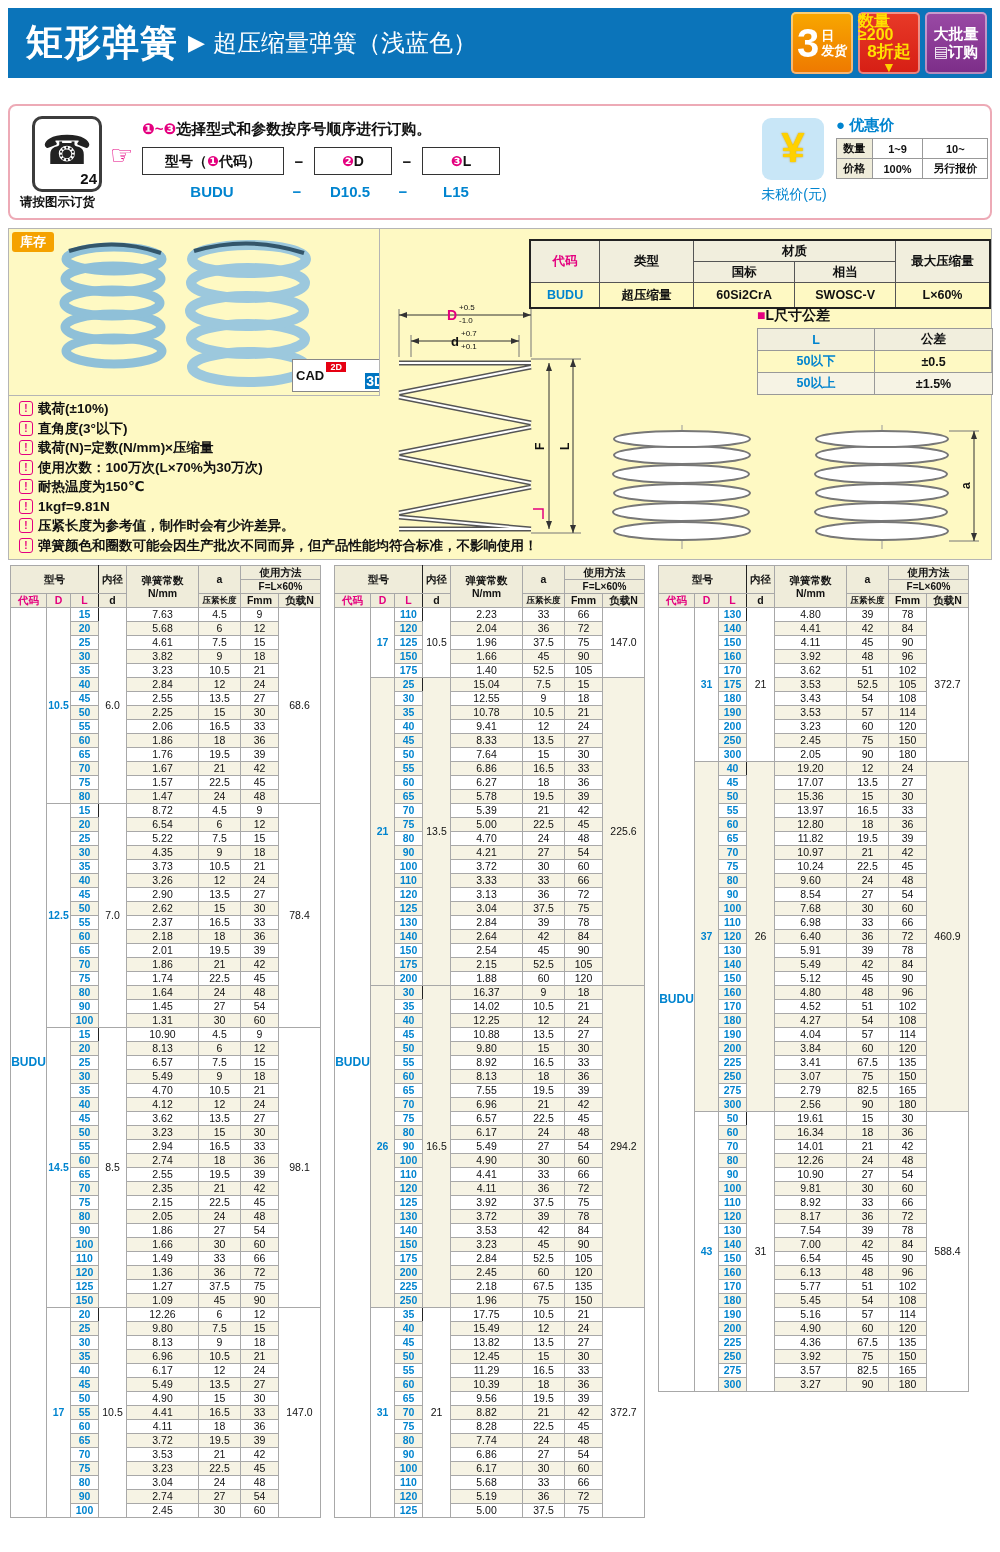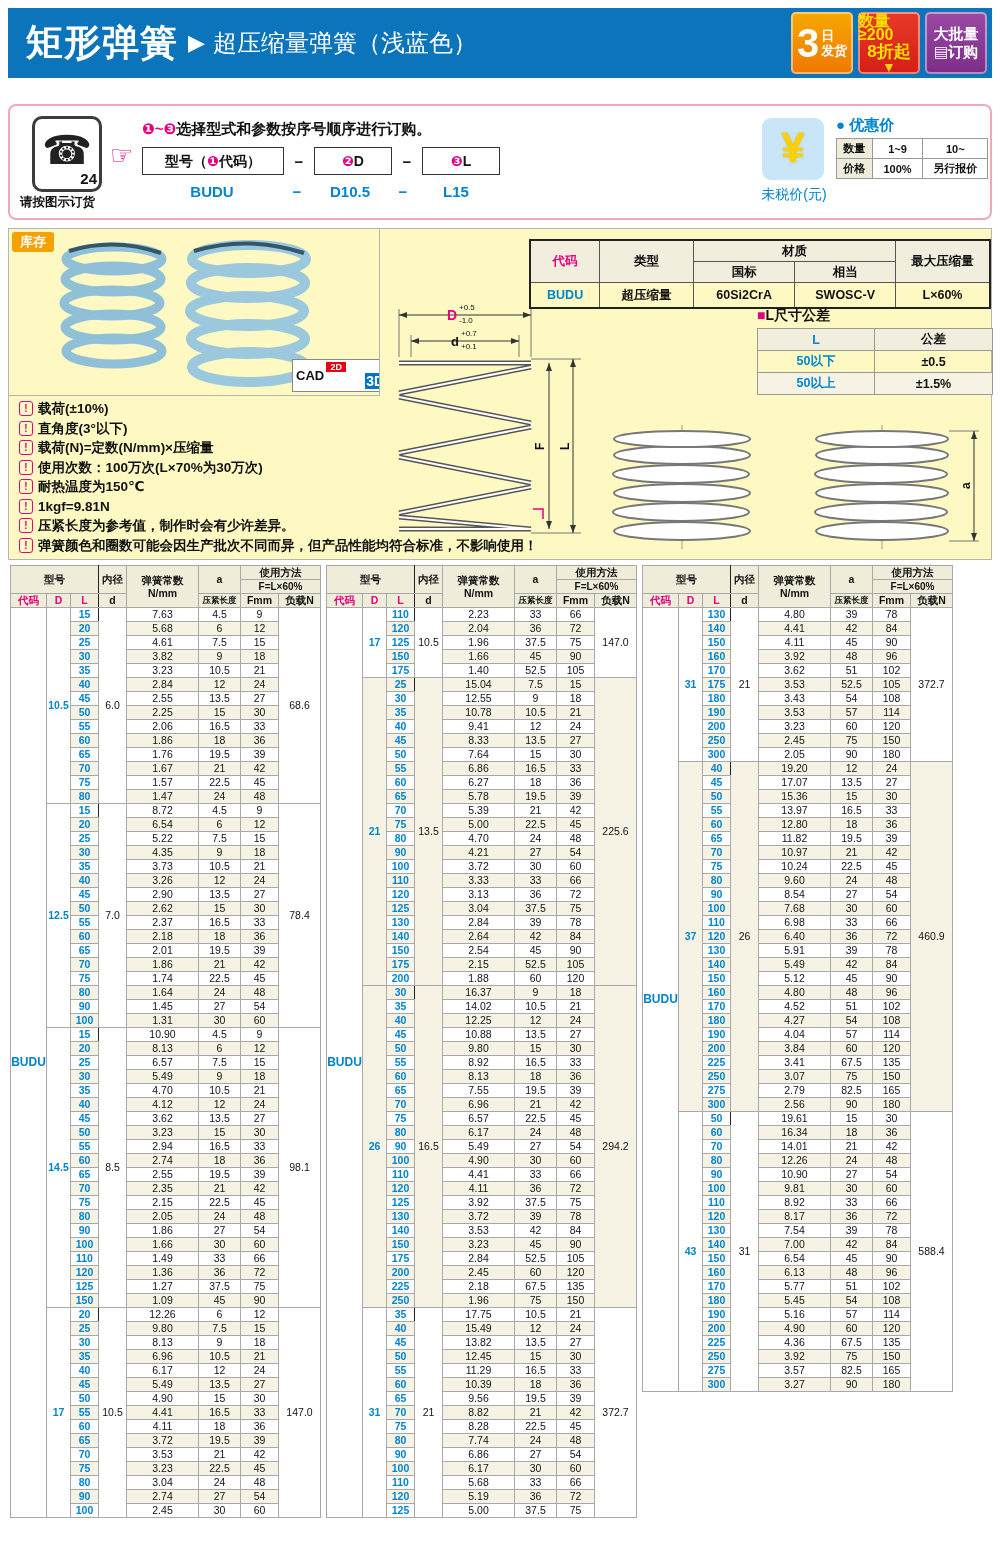--- a/index.html
+++ b/index.html
@@ -73,21 +73,21 @@
   .ttable td{border:1px solid #999;height:19px;text-align:center;font-size:12.5px;font-weight:bold;}
   .ttable tr:first-child td{background:#f1eedd;}
   .ttable tr:nth-child(3) td{background:#f6f3e4;}
   
   .notes{position:absolute;left:10px;top:170px;width:720px;}
   .note{font-size:13.5px;font-weight:bold;line-height:19.5px;white-space:nowrap;}
   .nicon{display:inline-block;width:12px;height:13px;border:1.5px solid #e4007f;border-radius:3px;color:#e4007f;font-size:10px;line-height:13px;text-align:center;margin-right:5px;vertical-align:1px;}
   .draw1{position:absolute;left:372px;top:72px;}
   .draw2{position:absolute;left:588px;top:192px;}
   
-  .tables{left:10px;top:565px;width:982px;display:flex;gap:5px;align-items:flex-start;}
+  .tables{left:10px;top:565px;width:982px;display:flex;gap:13px;align-items:flex-start;}
   .spec{border-collapse:collapse;border:1.5px solid #222;background:#fff;table-layout:fixed;}
   .spec th,.spec td{border:1px solid #a8a8a8;text-align:center;padding:0;height:13px;line-height:13px;font-size:10.5px;white-space:nowrap;overflow:hidden;}
   .spec thead th{background:#efecda;font-weight:bold;}
   .spec thead{border-bottom:1.5px solid #222;}
   .spec .use2{font-size:10px;}
   .spec .small{font-size:8.5px;}
   .spec .bR{border-right:1.5px solid #222;}
   .spec .lval{color:#0084cf;font-weight:bold;}
   .spec .dval{color:#0084cf;font-weight:bold;}
   .spec .code{color:#0084cf;font-weight:bold;font-size:12px;}

